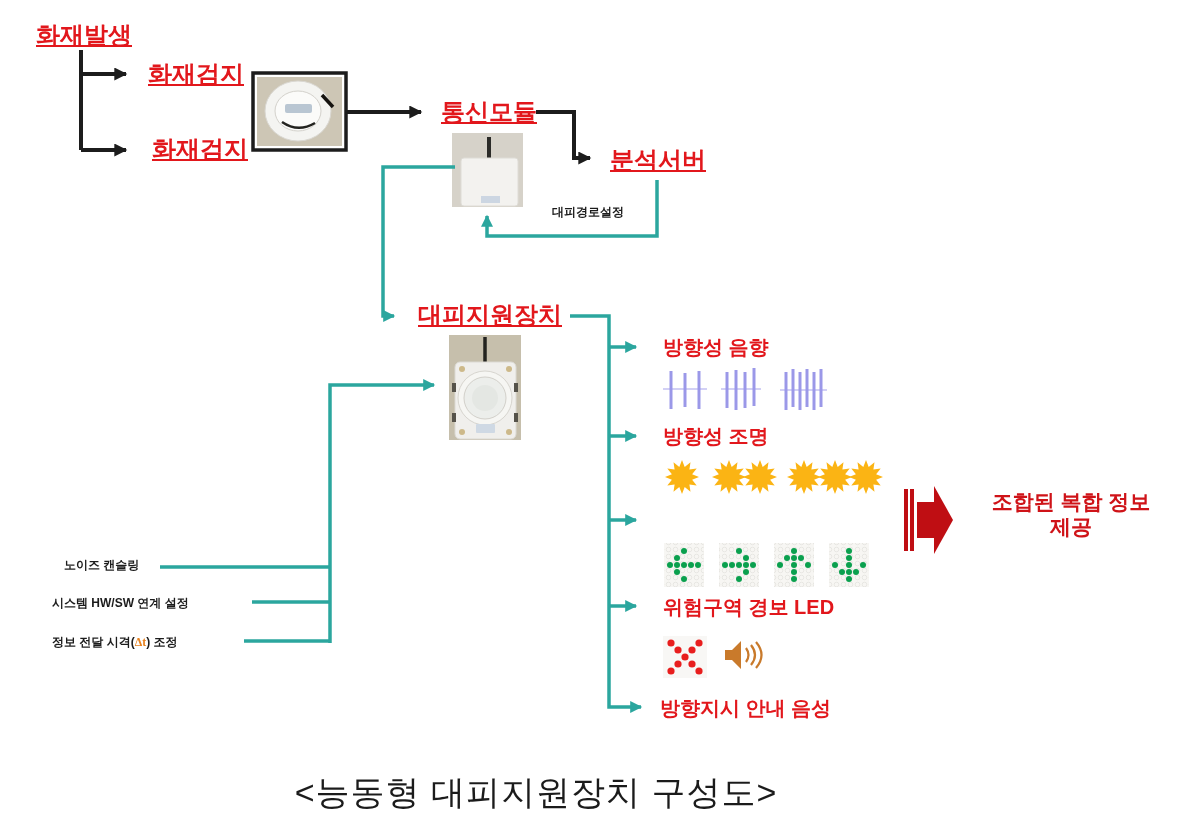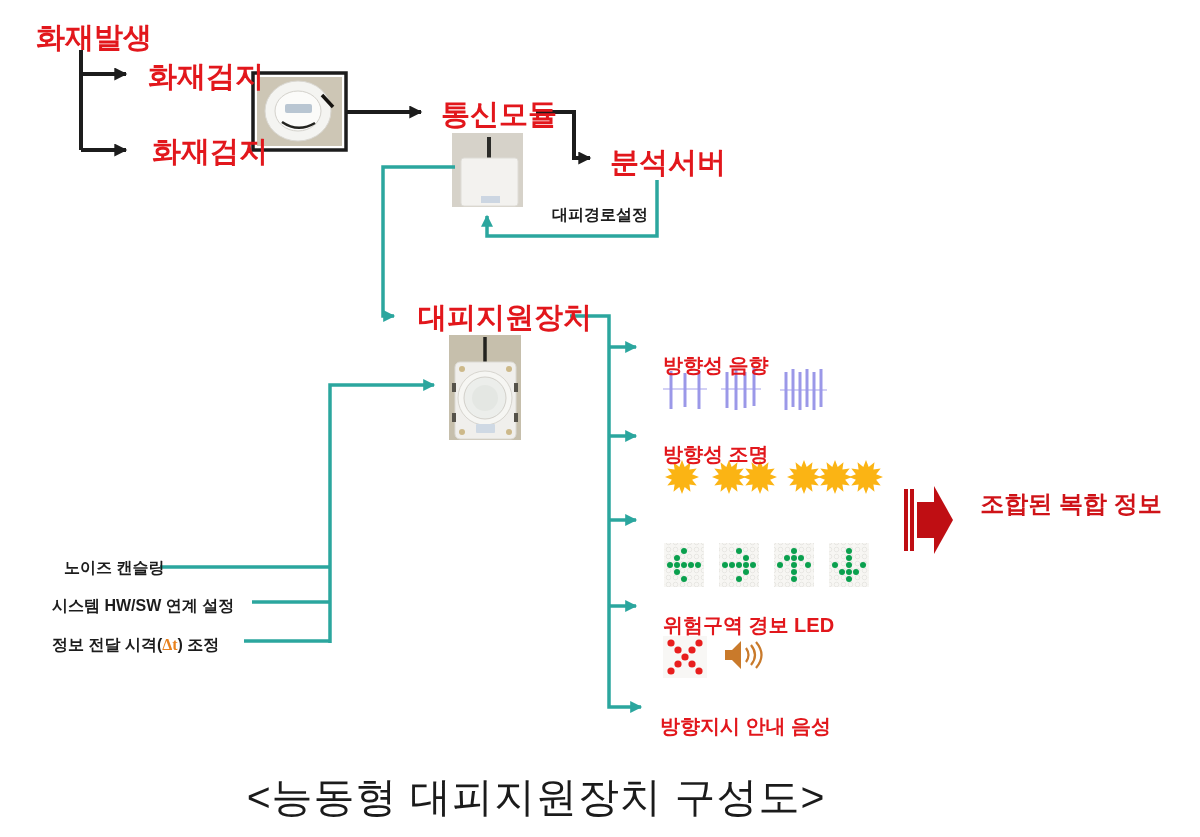--- a/index.html
+++ b/index.html
@@ -4,31 +4,31 @@
 <style>
   html,body{margin:0;padding:0;background:#fff;}
   .stage{
     position:relative;width:1200px;height:837px;background:#ffffff;overflow:hidden;
     font-family:"Liberation Sans","DejaVu Sans",sans-serif;
   }
   .layer{position:absolute;left:0;top:0;width:1200px;height:837px;}
   .lbl{position:absolute;white-space:nowrap;font-weight:700;line-height:1.1;}
   .red{color:#e2171c;}
   .blk{color:#1c1c1c;}
-  .n24{font-size:29px;}
-  .n20{font-size:20px;margin-top:18px;}
-  .n16{font-size:16px;}
+  .n24{font-size:24px;text-decoration:underline;}
+  .n20{font-size:20px;}
+  .n16{font-size:12px;}
   .delta{color:#e8821e;font-family:Liberation Serif, serif;}
   .result{
     position:absolute;left:958px;top:490px;width:226px;text-align:center;
-    color:#cf1318;font-weight:700;font-size:24px;line-height:1.18;
+    color:#cf1318;font-weight:700;font-size:21px;line-height:1.18;
   }
   .caption{
     position:absolute;left:0;top:770px;width:1072px;text-align:center;
-    color:#1b1b1b;font-size:41px;font-weight:400;letter-spacing:1px;
+    color:#1b1b1b;font-size:34px;font-weight:400;letter-spacing:1px;
   }
 </style>
 </head>
 <body>
 
 <div class="stage">
 
   <svg class="layer" viewBox="0 0 1200 837">
     <defs>
       <marker id="mb" viewBox="0 0 10 10" refX="9" refY="5" markerWidth="15" markerHeight="13" orient="auto" markerUnits="userSpaceOnUse">
@@ -229,16 +229,17 @@
   <div class="lbl red n20" style="left:663px;top:425px">방향성 조명</div>
   <div class="lbl red n20" style="left:663px;top:596px">위험구역 경보 LED</div>
   <div class="lbl red n20" style="left:660px;top:697px">방향지시 안내 음성</div>
 
   <div class="lbl blk n16" style="left:64px;top:559px">노이즈 캔슬링</div>
   <div class="lbl blk n16" style="left:52px;top:597px">시스템 HW/SW 연계 설정</div>
   <div class="lbl blk n16" style="left:52px;top:636px"><span>정보 전달 시격(</span><span class="delta">Δt</span><span>) 조정</span></div>
 
   <div class="result">
     <div>조합된 복합 정보</div>
+    <div>제공</div>
   </div>
 
   <div class="caption">&lt;능동형 대피지원장치 구성도&gt;</div>
 </div>
 
 </body></html>

